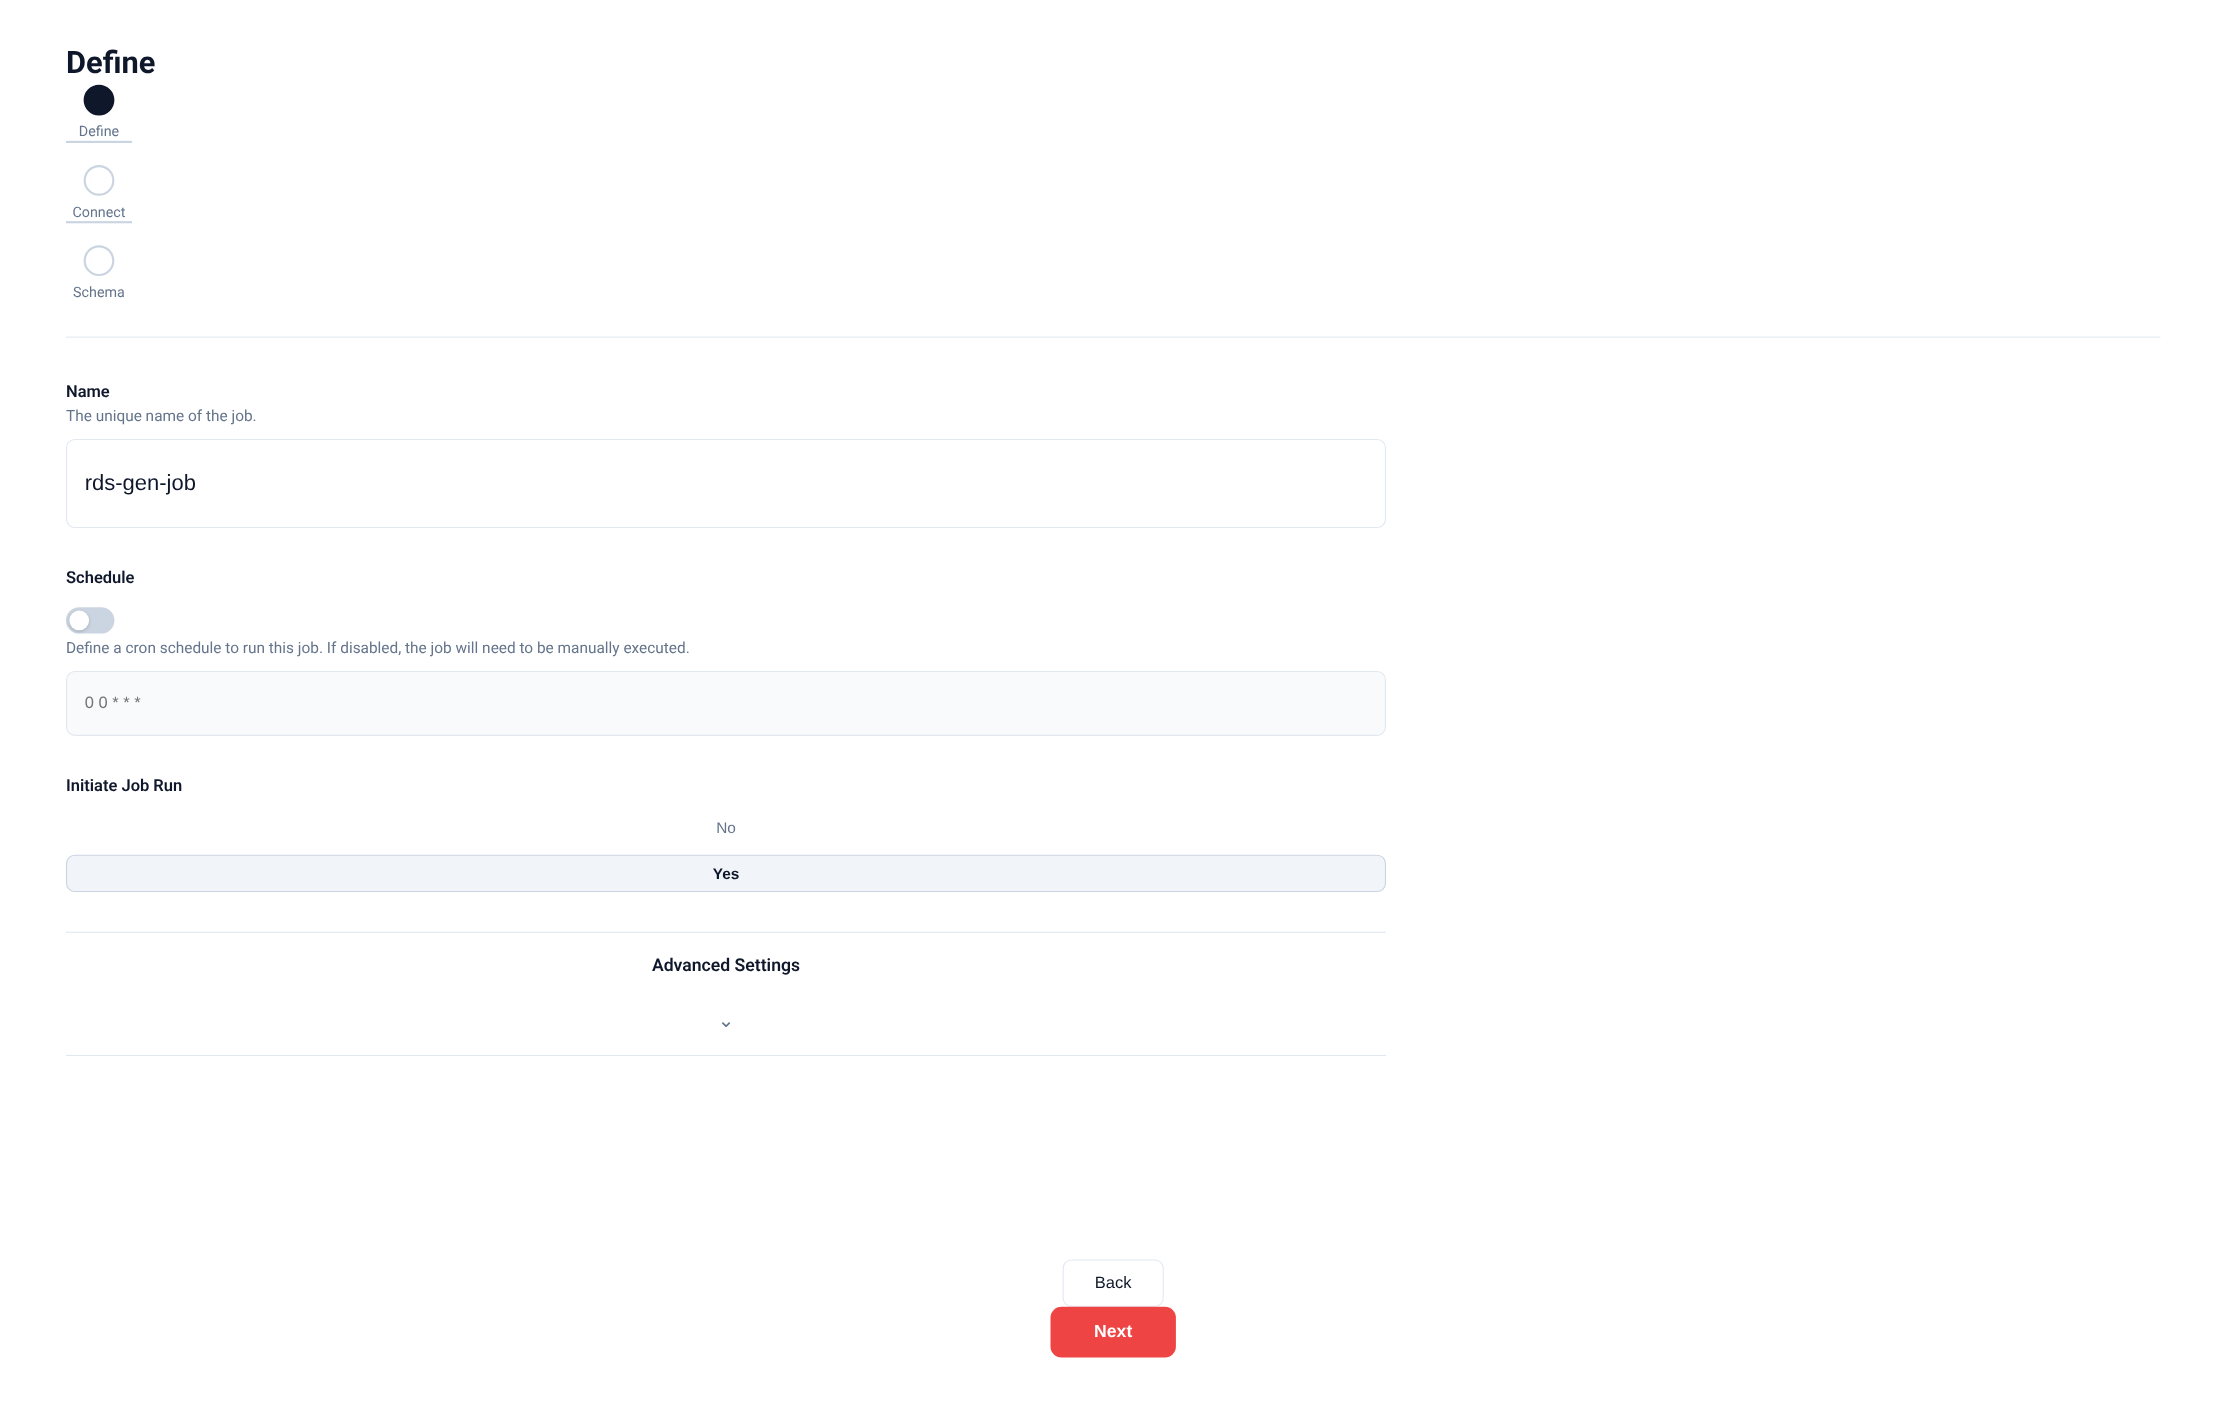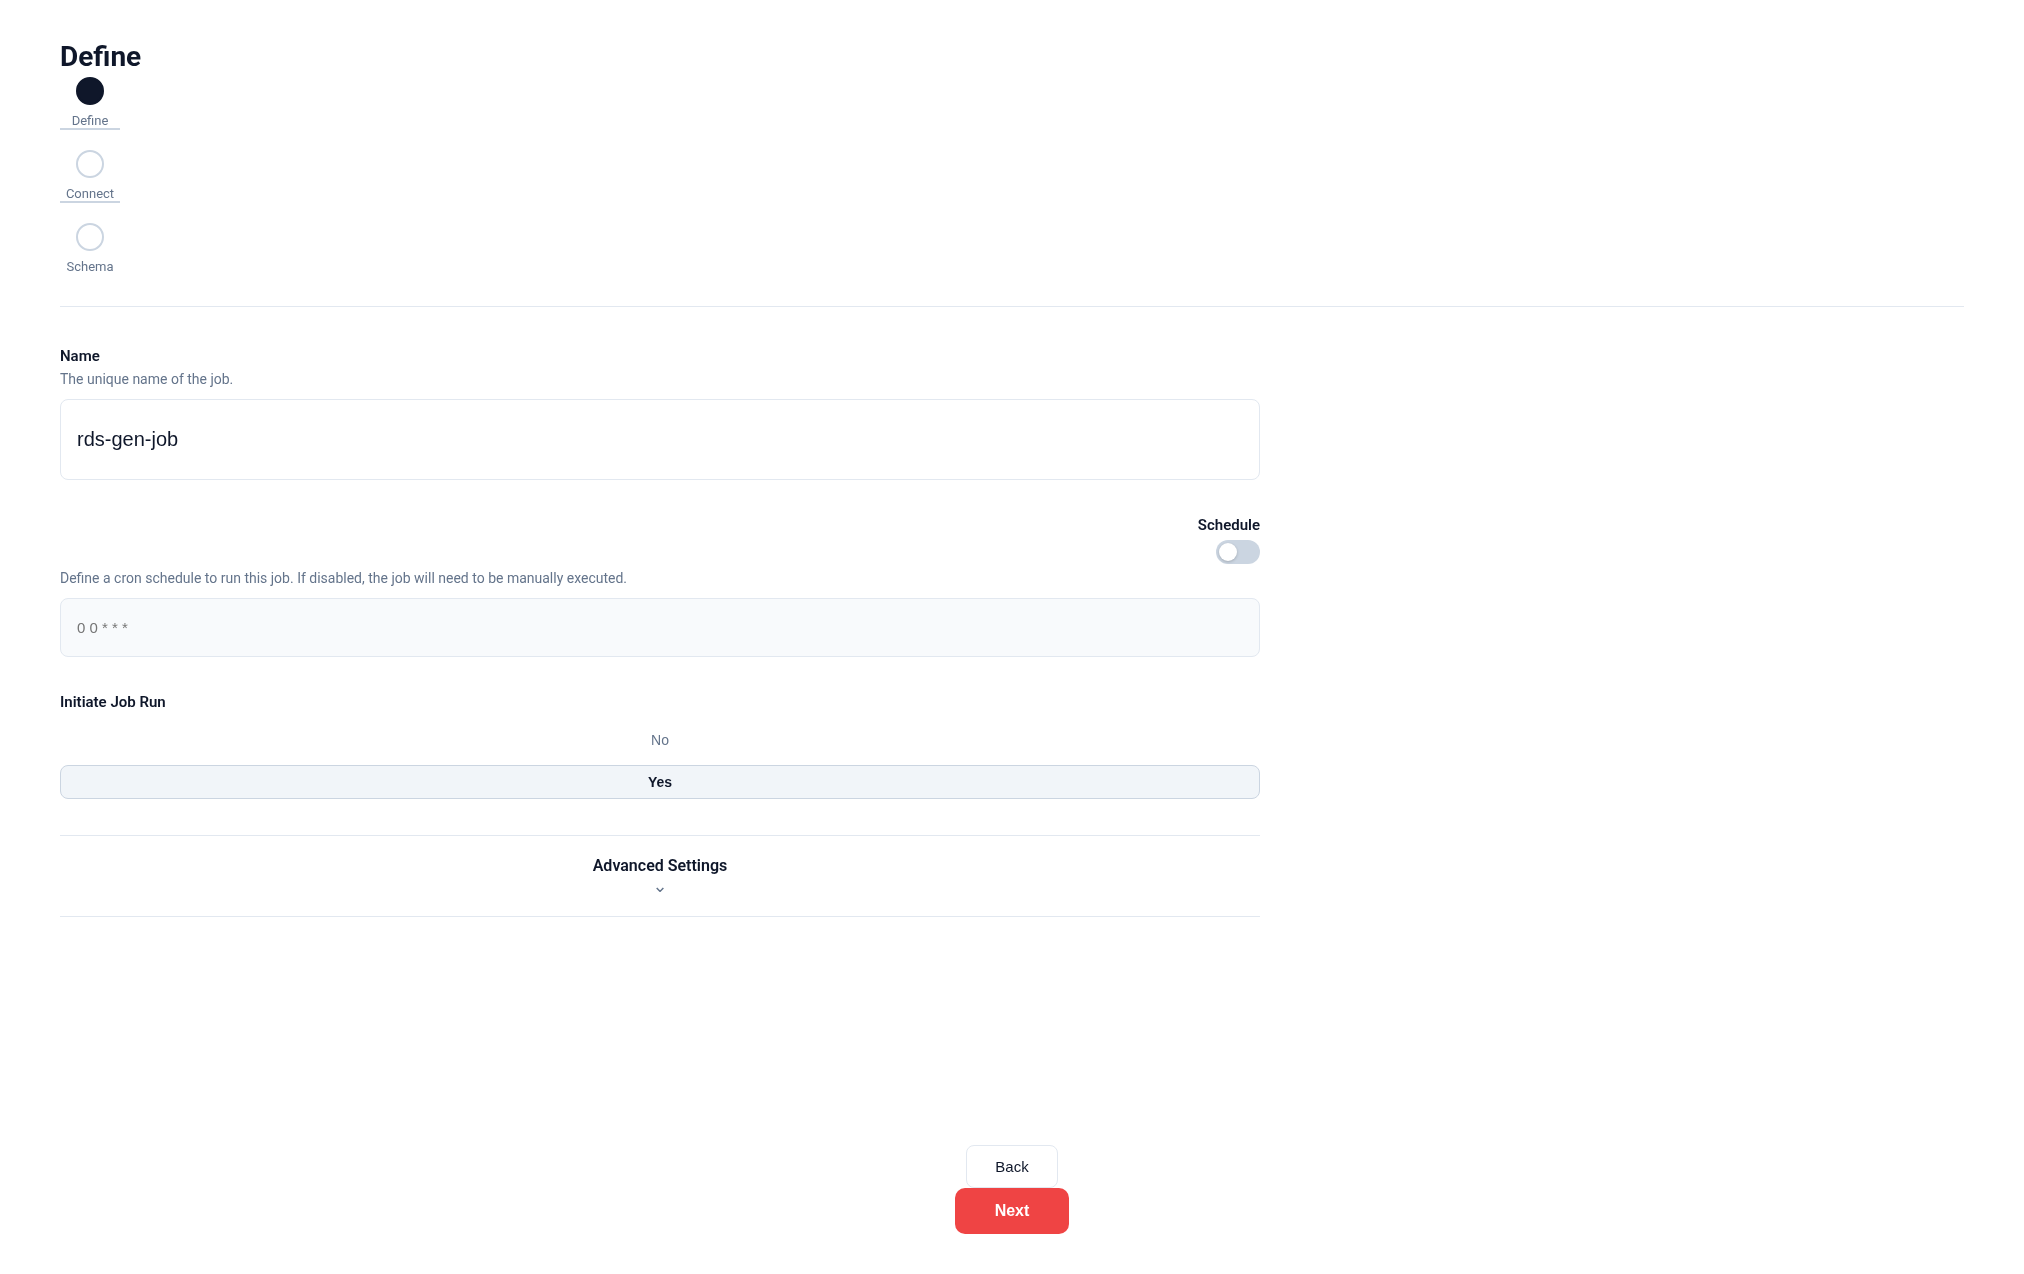--- a/index.html
+++ b/index.html
@@ -119,21 +119,22 @@
       outline: none;
       background: #ffffff;
     }
 
     .text-input::placeholder {
       color: #94a3b8;
     }
 
     .schedule-header {
       display: flex;
-      align-items: flex-end;
+      align-items: flex-start;
+      gap: 12px;
       margin-bottom: 6px;
     }
 
     
     .toggle-switch {
       position: relative;
       width: 44px;
       height: 24px;
       cursor: pointer;
     }
@@ -206,20 +207,21 @@
 
     .advanced-settings {
       border-top: 1px solid #e2e8f0;
       border-bottom: 1px solid #e2e8f0;
       padding: 20px 0;
       display: flex;
       align-items: center;
       justify-content: space-between;
       cursor: pointer;
       margin-top: 20px;
+      gap: 30px;
     }
 
     .advanced-label {
       font-size: 16px;
       font-weight: 600;
       color: #0f172a;
     }
 
     .chevron-icon {
       color: #64748b;

